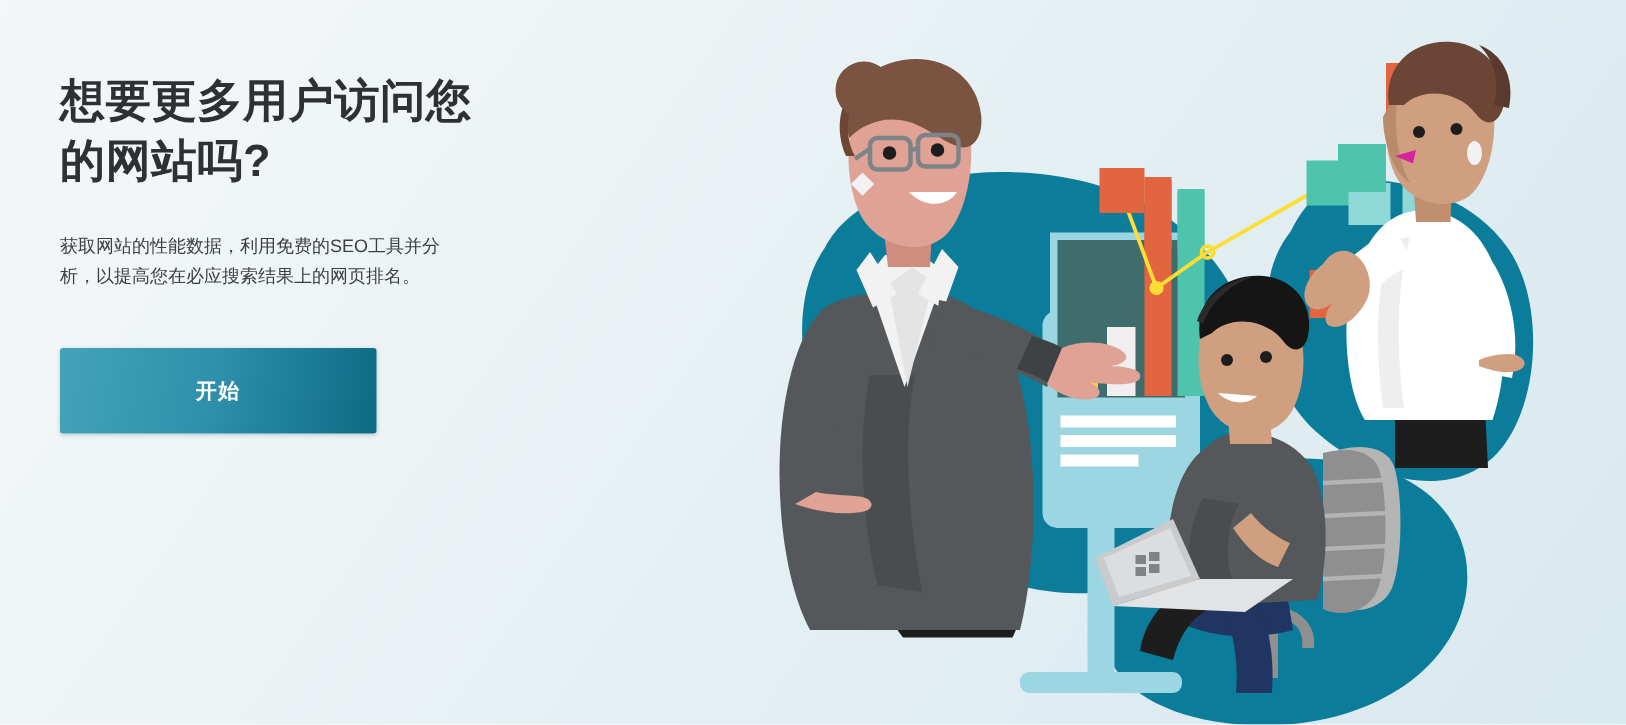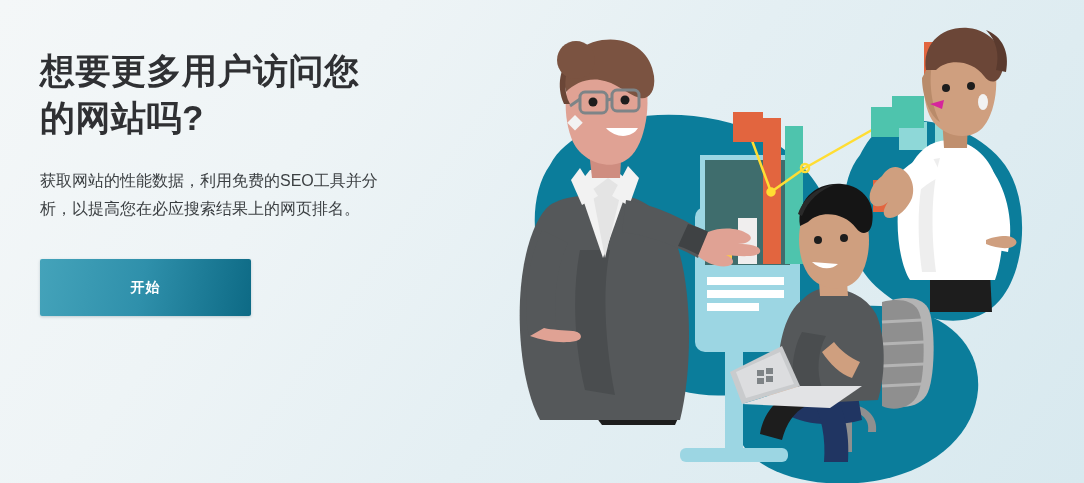--- a/index.html
+++ b/index.html
@@ -21,30 +21,30 @@
 
   
   .copy {
     position: absolute;
     left: 40px;
     top: 48px;
     width: 430px;
     z-index: 5;
   }
   .headline {
-    font-size: 35px;
+    font-size: 30px;
     line-height: 1.33;
     font-weight: bold;
     color: #2f3033;
     letter-spacing: 0.5px;
     white-space: pre-line;
   }
   .subtitle {
     margin-top: 26px;
-    font-size: 16px;
+    font-size: 12px;
     line-height: 1.72;
     color: #3b3f42;
     width: 392px;
     white-space: pre-line;
   }
   .cta {
     display: block;
     margin-top: 37px;
     width: 211px;
     height: 57px;

